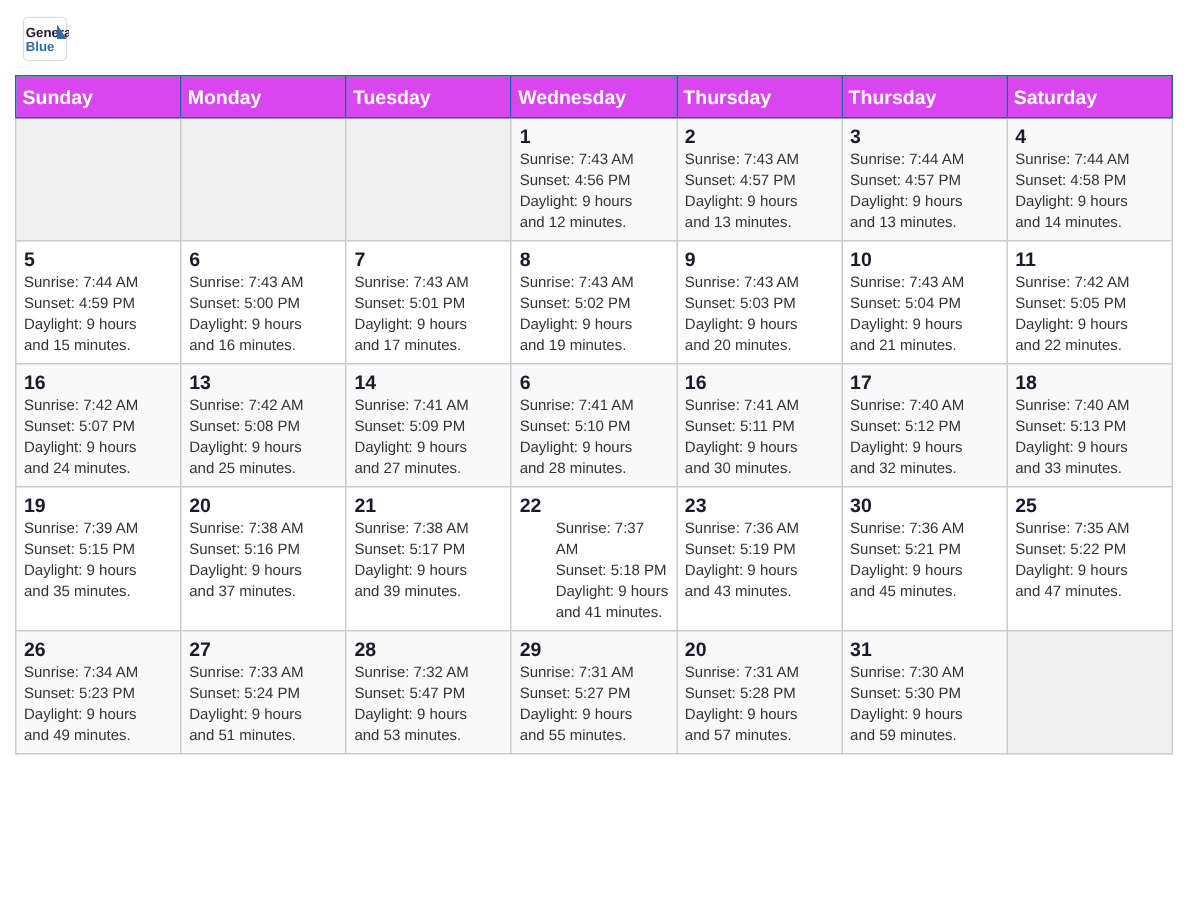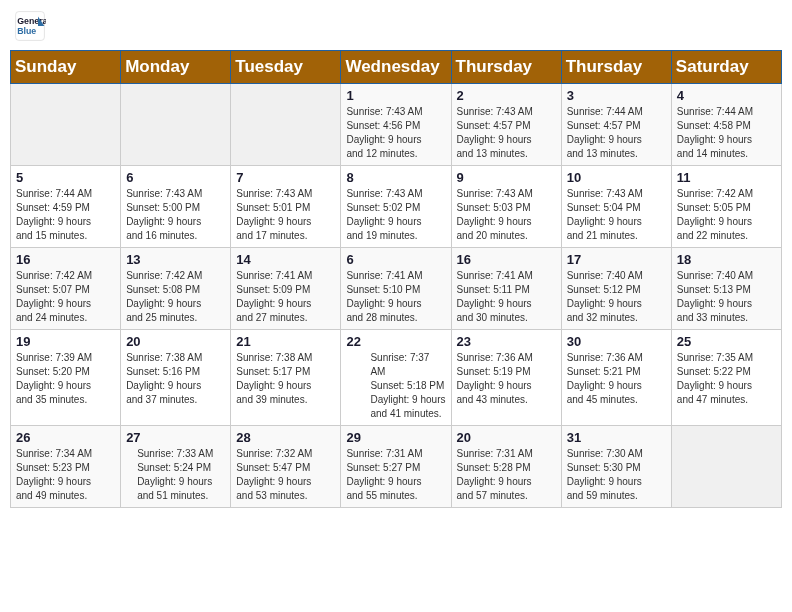--- a/index.html
+++ b/index.html
@@ -39,23 +39,23 @@
       font-size: 14px;
       color: #333;
       margin-top: 2px;
     }
     .calendar {
       width: 100%;
       border-collapse: collapse;
       border: 1px solid #bbb;
     }
     .calendar th {
-      background-color: #a16207;
+      background-color: #d946ef;
       color: #fff;
-      font-size: 17px;
+      font-size: 13px;
       font-weight: bold;
       padding: 6px 4px;
       text-align: left;
       border: 1px solid #2060a0;
     }
     .calendar td {
       width: 14.28%;
       vertical-align: top;
       padding: 4px 5px;
       border: 1px solid #ccc;
@@ -253,21 +253,21 @@
           <div class="day-info" style="white-space: pre-line;">Sunrise: 7:40 AM
 Sunset: 5:13 PM
 Daylight: 9 hours
 and 33 minutes.</div>
         </td>
       </tr>
       <tr>
         <td>
           <span class="day-num">19</span>
           <div class="day-info" style="white-space: pre-line;">Sunrise: 7:39 AM
-Sunset: 5:20 PM
+Sunset: 5:15 PM
 Daylight: 9 hours
 and 35 minutes.</div>
         </td>
         <td>
           <span class="day-num">20</span>
           <div class="day-info" style="white-space: pre-line;">Sunrise: 7:38 AM
 Sunset: 5:16 PM
 Daylight: 9 hours
 and 37 minutes.</div>
         </td>
@@ -310,21 +310,21 @@
       <tr>
         <td>
           <span class="day-num">26</span>
           <div class="day-info" style="white-space: pre-line;">Sunrise: 7:34 AM
 Sunset: 5:23 PM
 Daylight: 9 hours
 and 49 minutes.</div>
         </td>
         <td>
           <span class="day-num">27</span>
-          <div class="day-info" style="white-space: pre-line; margin-left: 11px;">Sunrise: 7:33 AM
+          <div class="day-info" style="white-space: pre-line;">Sunrise: 7:33 AM
 Sunset: 5:24 PM
 Daylight: 9 hours
 and 51 minutes.</div>
         </td>
         <td>
           <span class="day-num">28</span>
           <div class="day-info" style="white-space: pre-line;">Sunrise: 7:32 AM
 Sunset: 5:47 PM
 Daylight: 9 hours
 and 53 minutes.</div>

